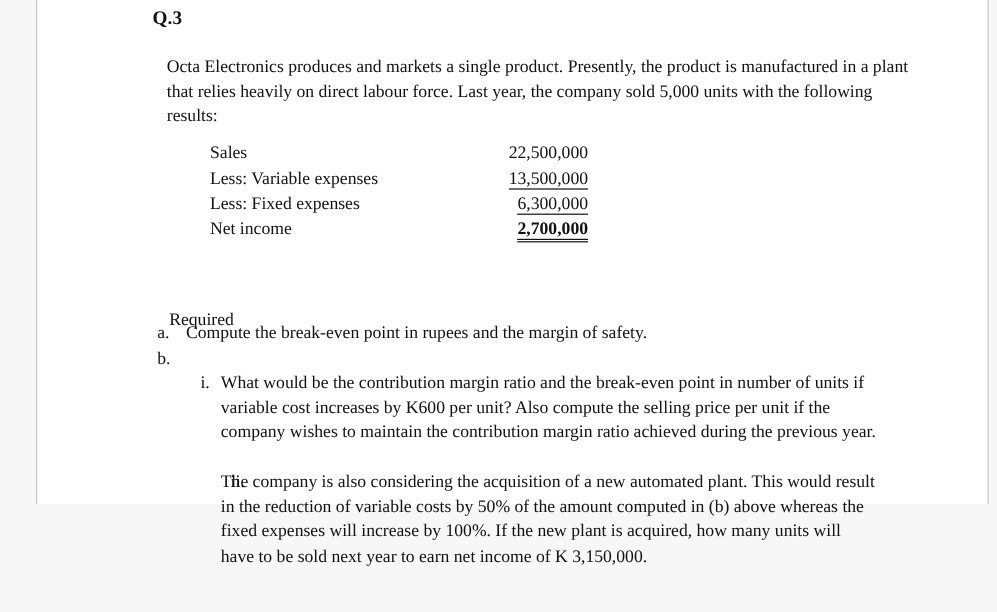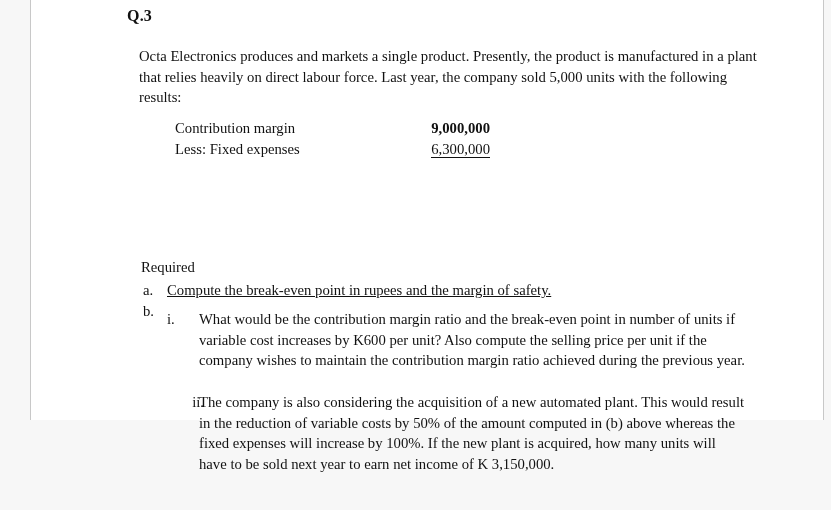--- a/index.html
+++ b/index.html
@@ -84,23 +84,22 @@
     }
     .required {
       position: absolute;
       top: 245px;
       left: 0;
       margin: 14px;
     }
     .req-item {
       position: absolute;
       left: 0;
-      margin: 16px;
+      margin: 4px;
       line-height: 20.6px;
-      text-decoration: underline;
     }
     .req-item .marker {
       display: inline-block;
       width: 24px;
     }
     .item-a { top: 264px; }
     .item-b { top: 285px; }
     .sub-item {
       position: absolute;
       left: 40px;
@@ -109,47 +108,55 @@
     }
     .sub-item .marker {
       position: absolute;
       left: 0;
       width: 40px;
       text-align: left;
       padding-left: 0;
     }
     .sub-item .text {
       position: absolute;
-      left: 32px;
+      left: 17px;
       width: 548px;
     }
     .sub-i { top: 309px; }
     .sub-ii { top: 392px; }
     .sub-i .marker { left: 0px; }
     .sub-ii .marker { left: -3px; text-align: right; }
   </style>
 </head>
 <body>
 
 <div class="page">
   <div class="content">
 
     <h3 class="q-title">Q.3</h3>
 
     <p class="intro">Octa Electronics produces and markets a single product. Presently, the product is manufactured in a plant that relies heavily on direct labour force. Last year, the company sold 5,000 units with the following results:</p>
 
     <table class="fin-table">
       <tbody>
         <tr>
-          <td class="lbl">Contribution margin</td>
-          <td class="val"><span class="bold">9,000,000</span></td>
+          <td class="lbl">Sales</td>
+          <td class="val"><span>22,500,000</span></td>
+        </tr>
+        <tr>
+          <td class="lbl">Less: Variable expenses</td>
+          <td class="val"><span class="u-single">13,500,000</span></td>
         </tr>
         <tr>
           <td class="lbl">Less: Fixed expenses</td>
           <td class="val"><span class="u-single">6,300,000</span></td>
+        </tr>
+        <tr>
+          <td class="lbl">Net income</td>
+          <td class="val"><span class="bold u-double">2,700,000</span></td>
         </tr>
       </tbody>
     </table>
 
     <p class="required">Required</p>
 
     <p class="req-item item-a">
       <span class="marker">a.</span><span>Compute the break-even point in rupees and the margin of safety.</span>
     </p>
 

